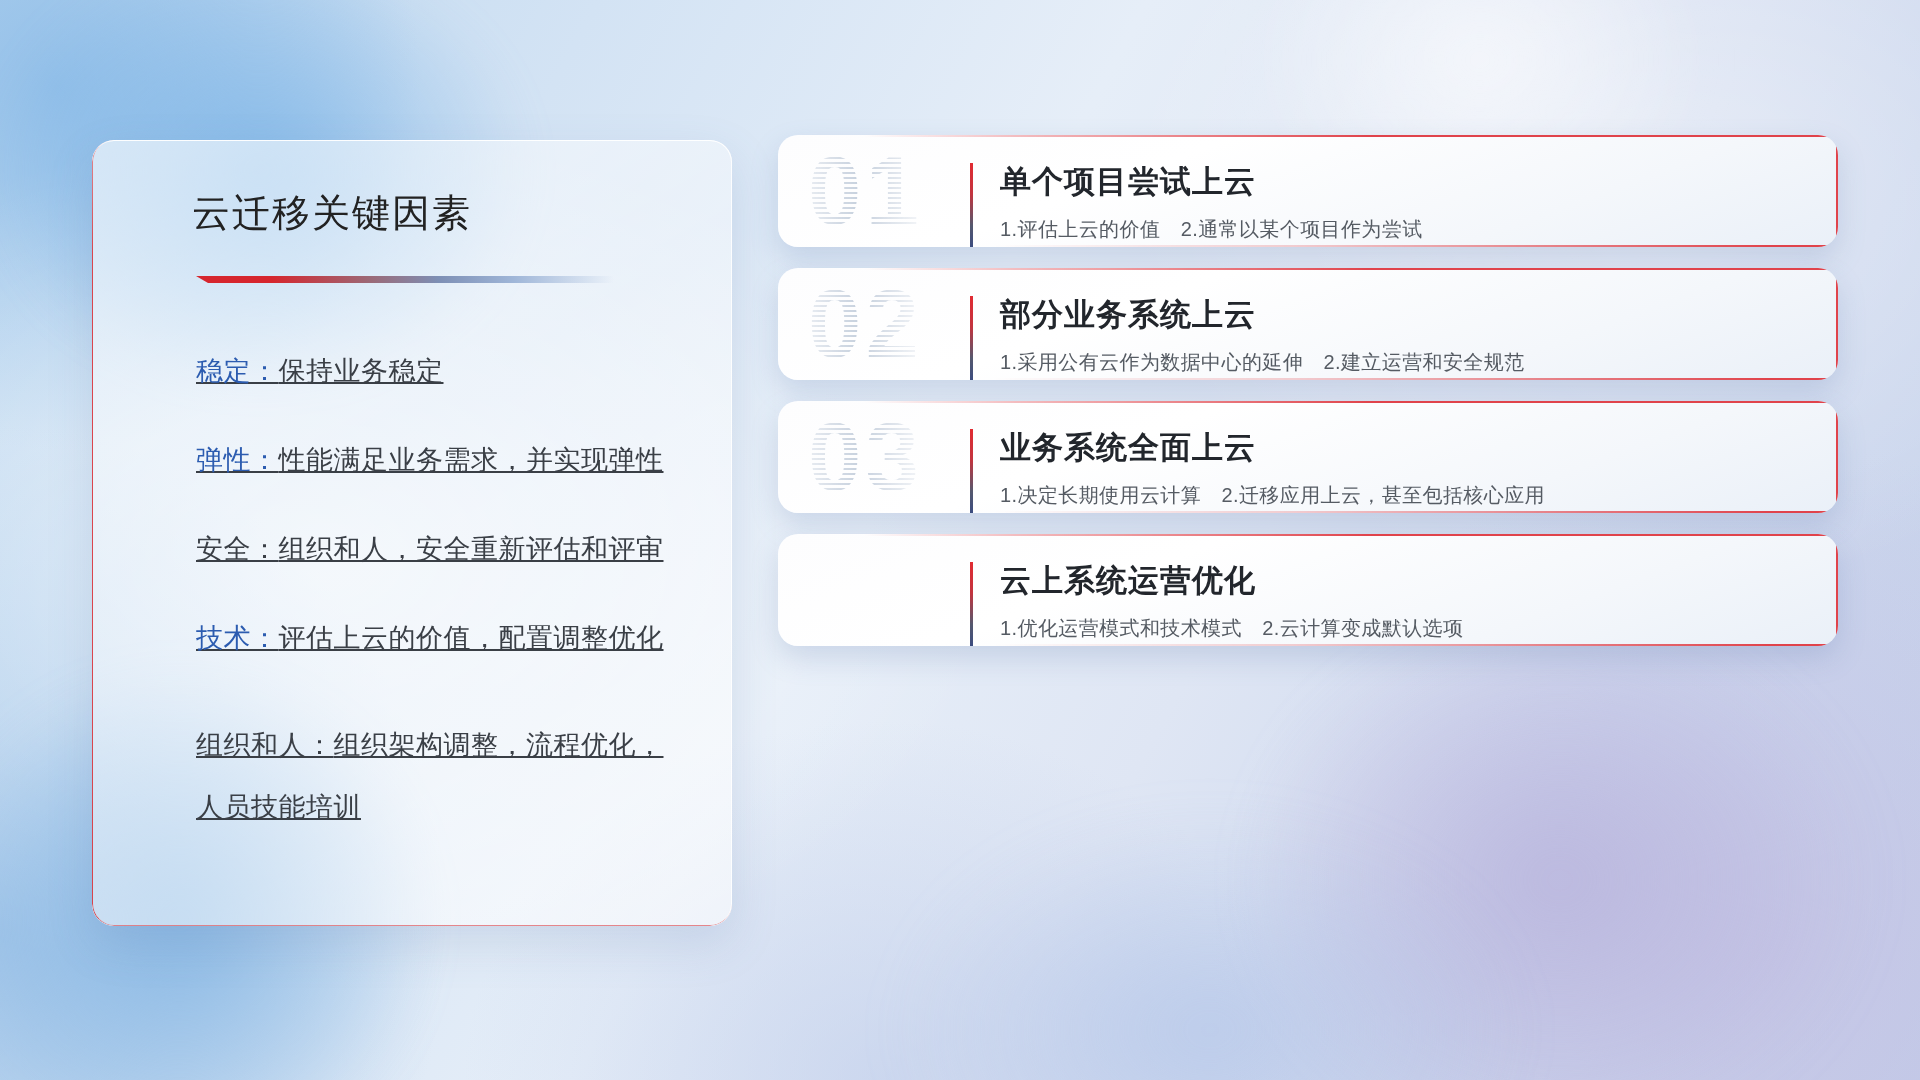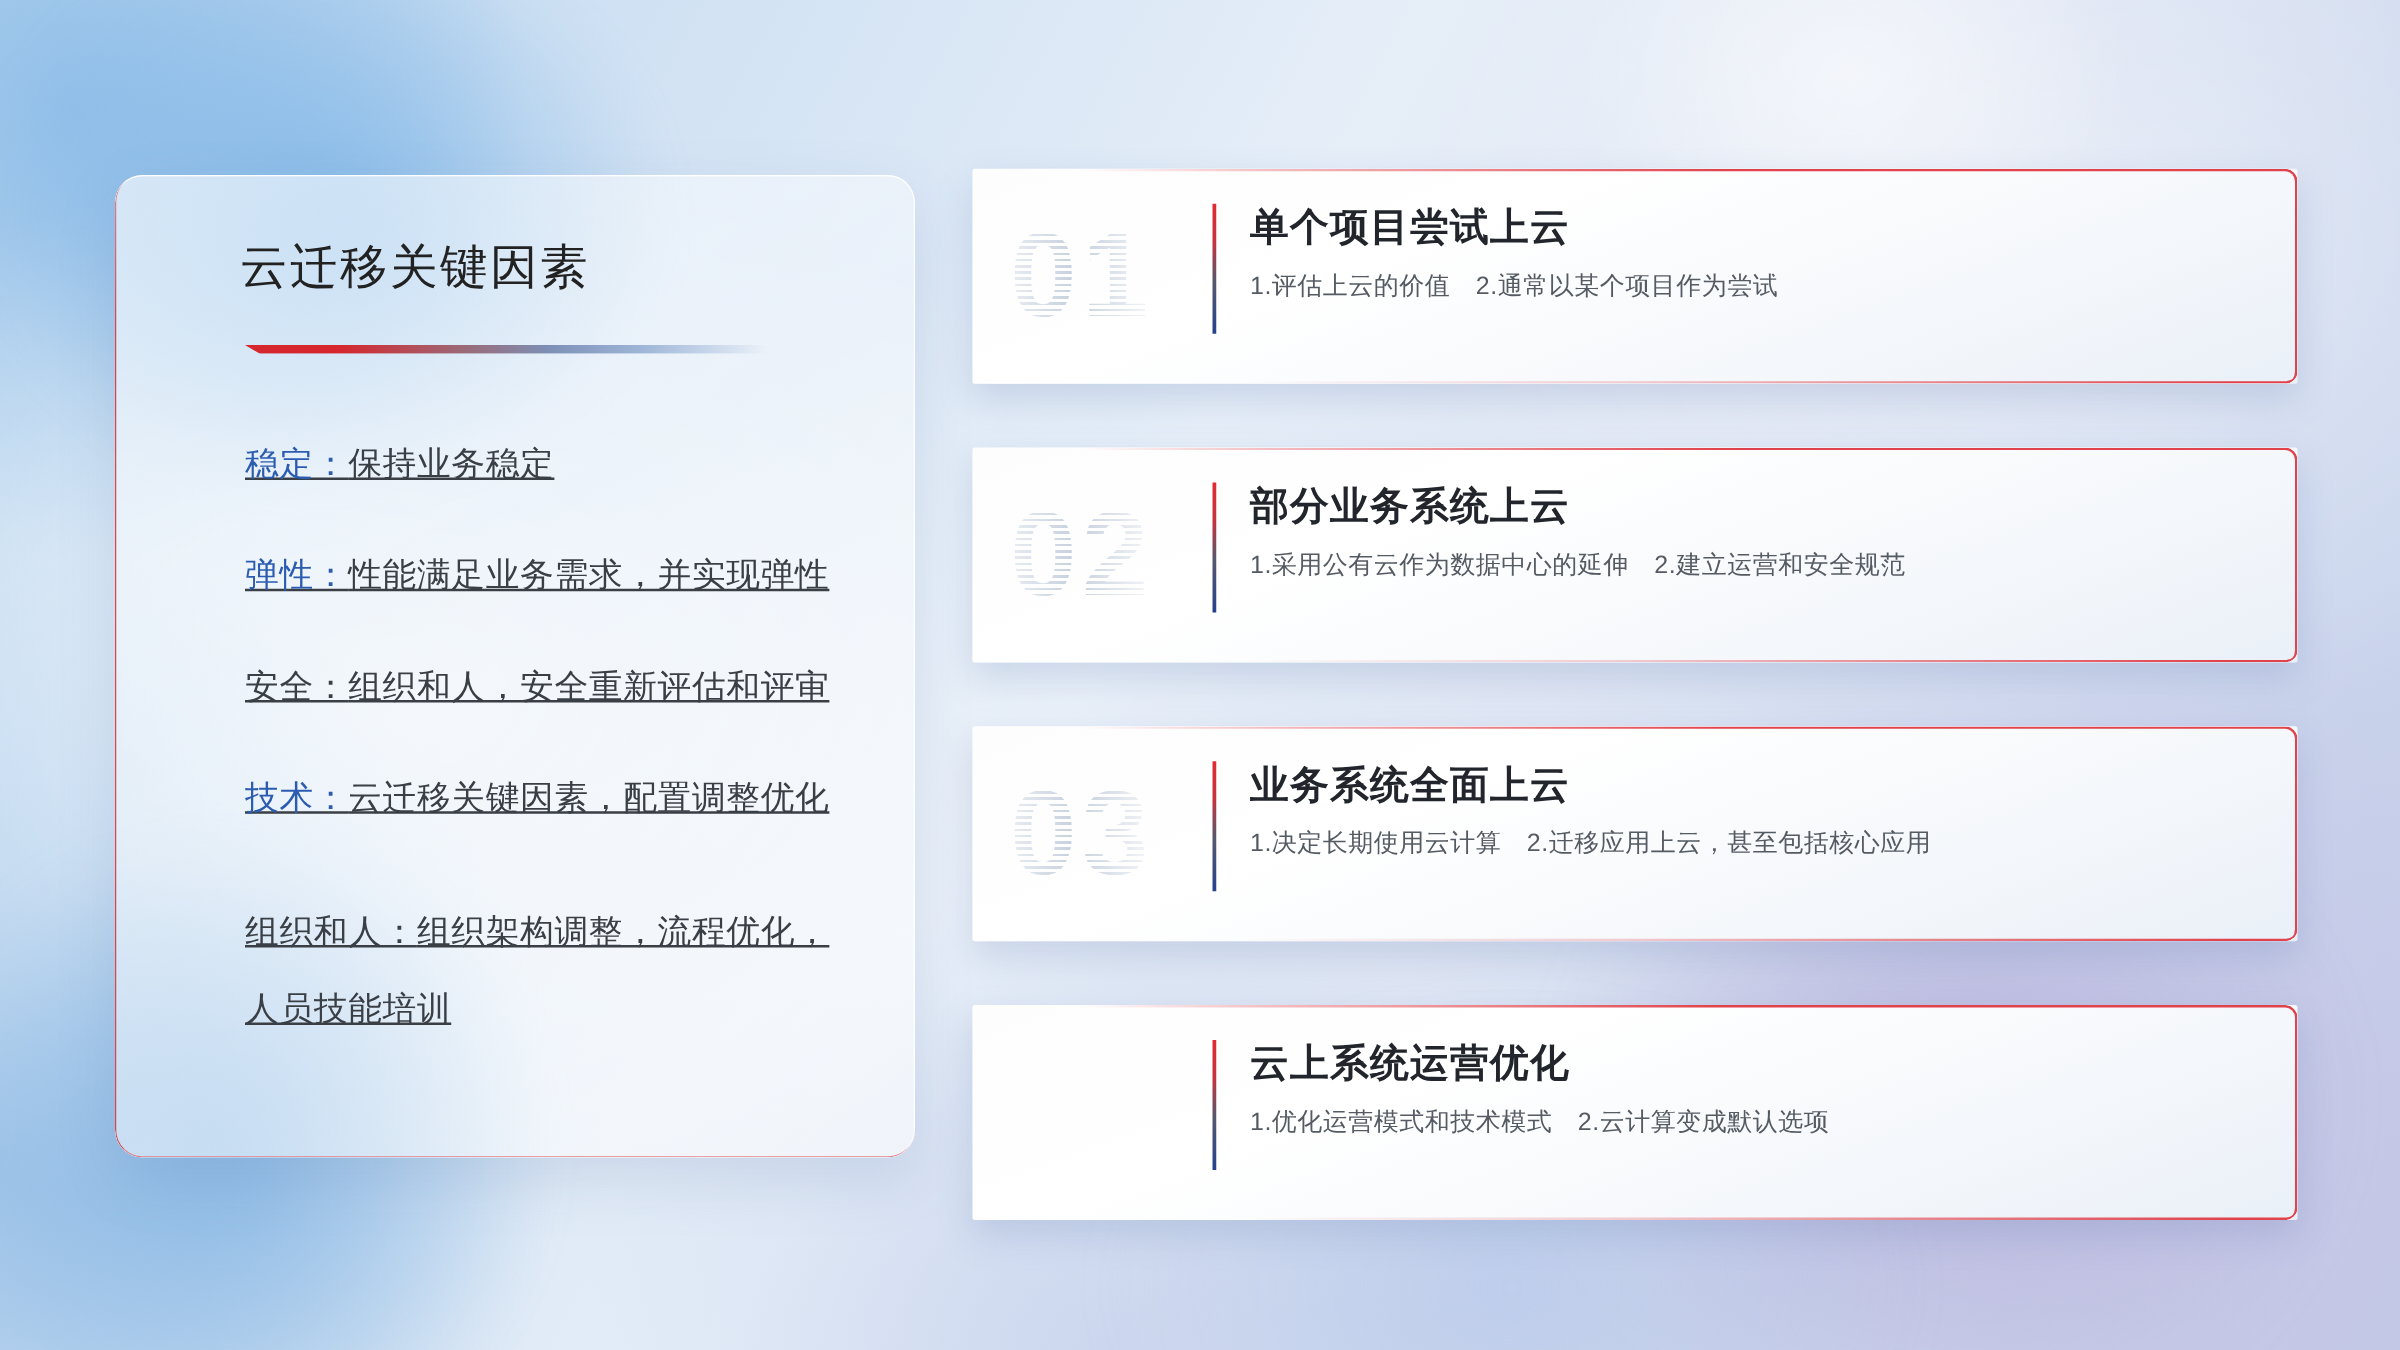--- a/index.html
+++ b/index.html
@@ -66,21 +66,21 @@
     font-size:27px;line-height:1.0;color:#3a3f46;letter-spacing:.5px;
     margin-bottom:62px;white-space:nowrap;text-decoration:underline;
   }
   .left-item .k{color:#2c5cb0;}
   .left-item .k.plain{color:#3a3f46;}
   .left-item.wrap{white-space:normal;}
 
   
   #right-col{position:absolute;left:778px;top:135px;width:1060px;}
   .step-card{
-    position:relative;height:172px;margin-bottom:51px;border-radius:2px;
+    position:relative;height:112px;margin-bottom:21px;border-radius:20px;
     background:linear-gradient(160deg,#fdfdfe 0%,#ffffff 34%,#f4f7fb 72%,#eaf0f8 100%);
     box-shadow:0 12px 28px rgba(95,125,175,.22);
     overflow:hidden;
   }
   .step-card .edge{
     position:absolute;inset:0;border-radius:10px;pointer-events:none;
     border-top:2px solid #e0434b;border-right:2px solid #e0434b;
     -webkit-mask:linear-gradient(100deg,rgba(0,0,0,0) 8%,rgba(0,0,0,.35) 22%,#000 55%);
             mask:linear-gradient(100deg,rgba(0,0,0,0) 8%,rgba(0,0,0,.35) 22%,#000 55%);
   }
@@ -128,21 +128,21 @@
     <div class="left-item">
       <span class="k">稳定：</span><span>保持业务稳定</span>
     </div>
     <div class="left-item">
       <span class="k">弹性：</span><span>性能满足业务需求，并实现弹性</span>
     </div>
     <div class="left-item">
       <span class="k plain">安全：</span><span>组织和人，安全重新评估和评审</span>
     </div>
     <div class="left-item">
-      <span class="k">技术：</span><span>云迁移关键因素，配置调整优化</span>
+      <span class="k">技术：</span><span>评估上云的价值，配置调整优化</span>
     </div>
     <div class="left-item wrap" style="line-height:2.3;">
       <span class="k plain">组织和人：</span><span>组织架构调整，流程优化，人员技能培训</span>
     </div>
   </div>
 </div>
 
 <div id="right-col">
 
   <div class="step-card">

